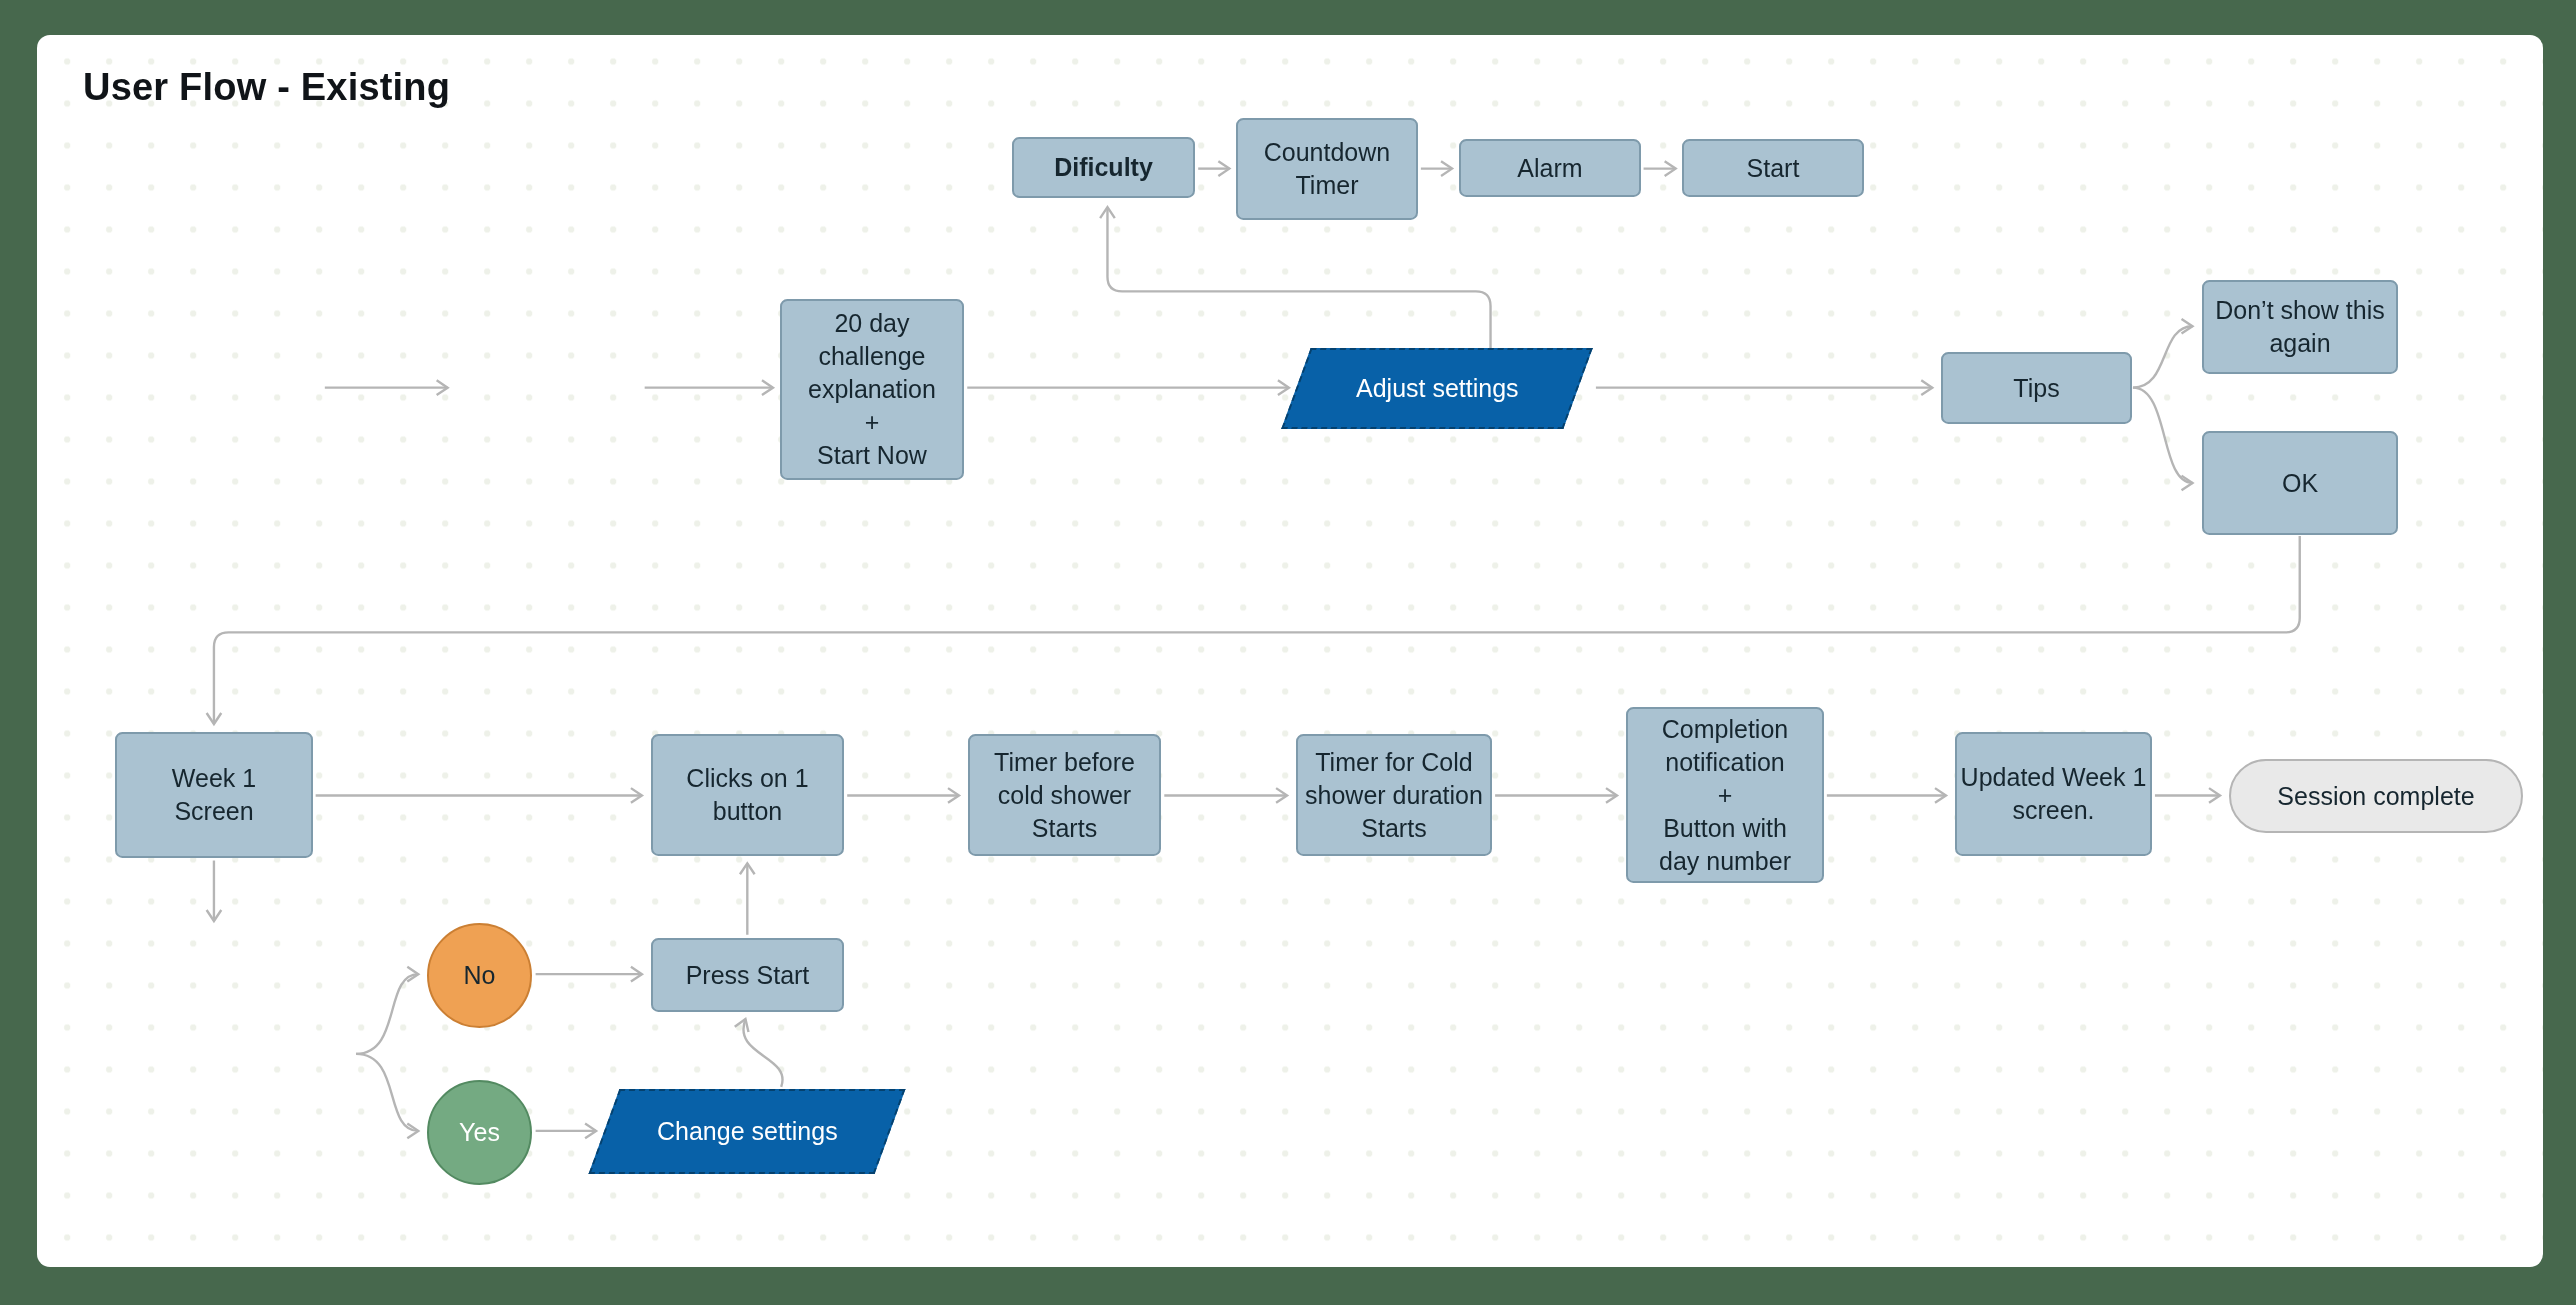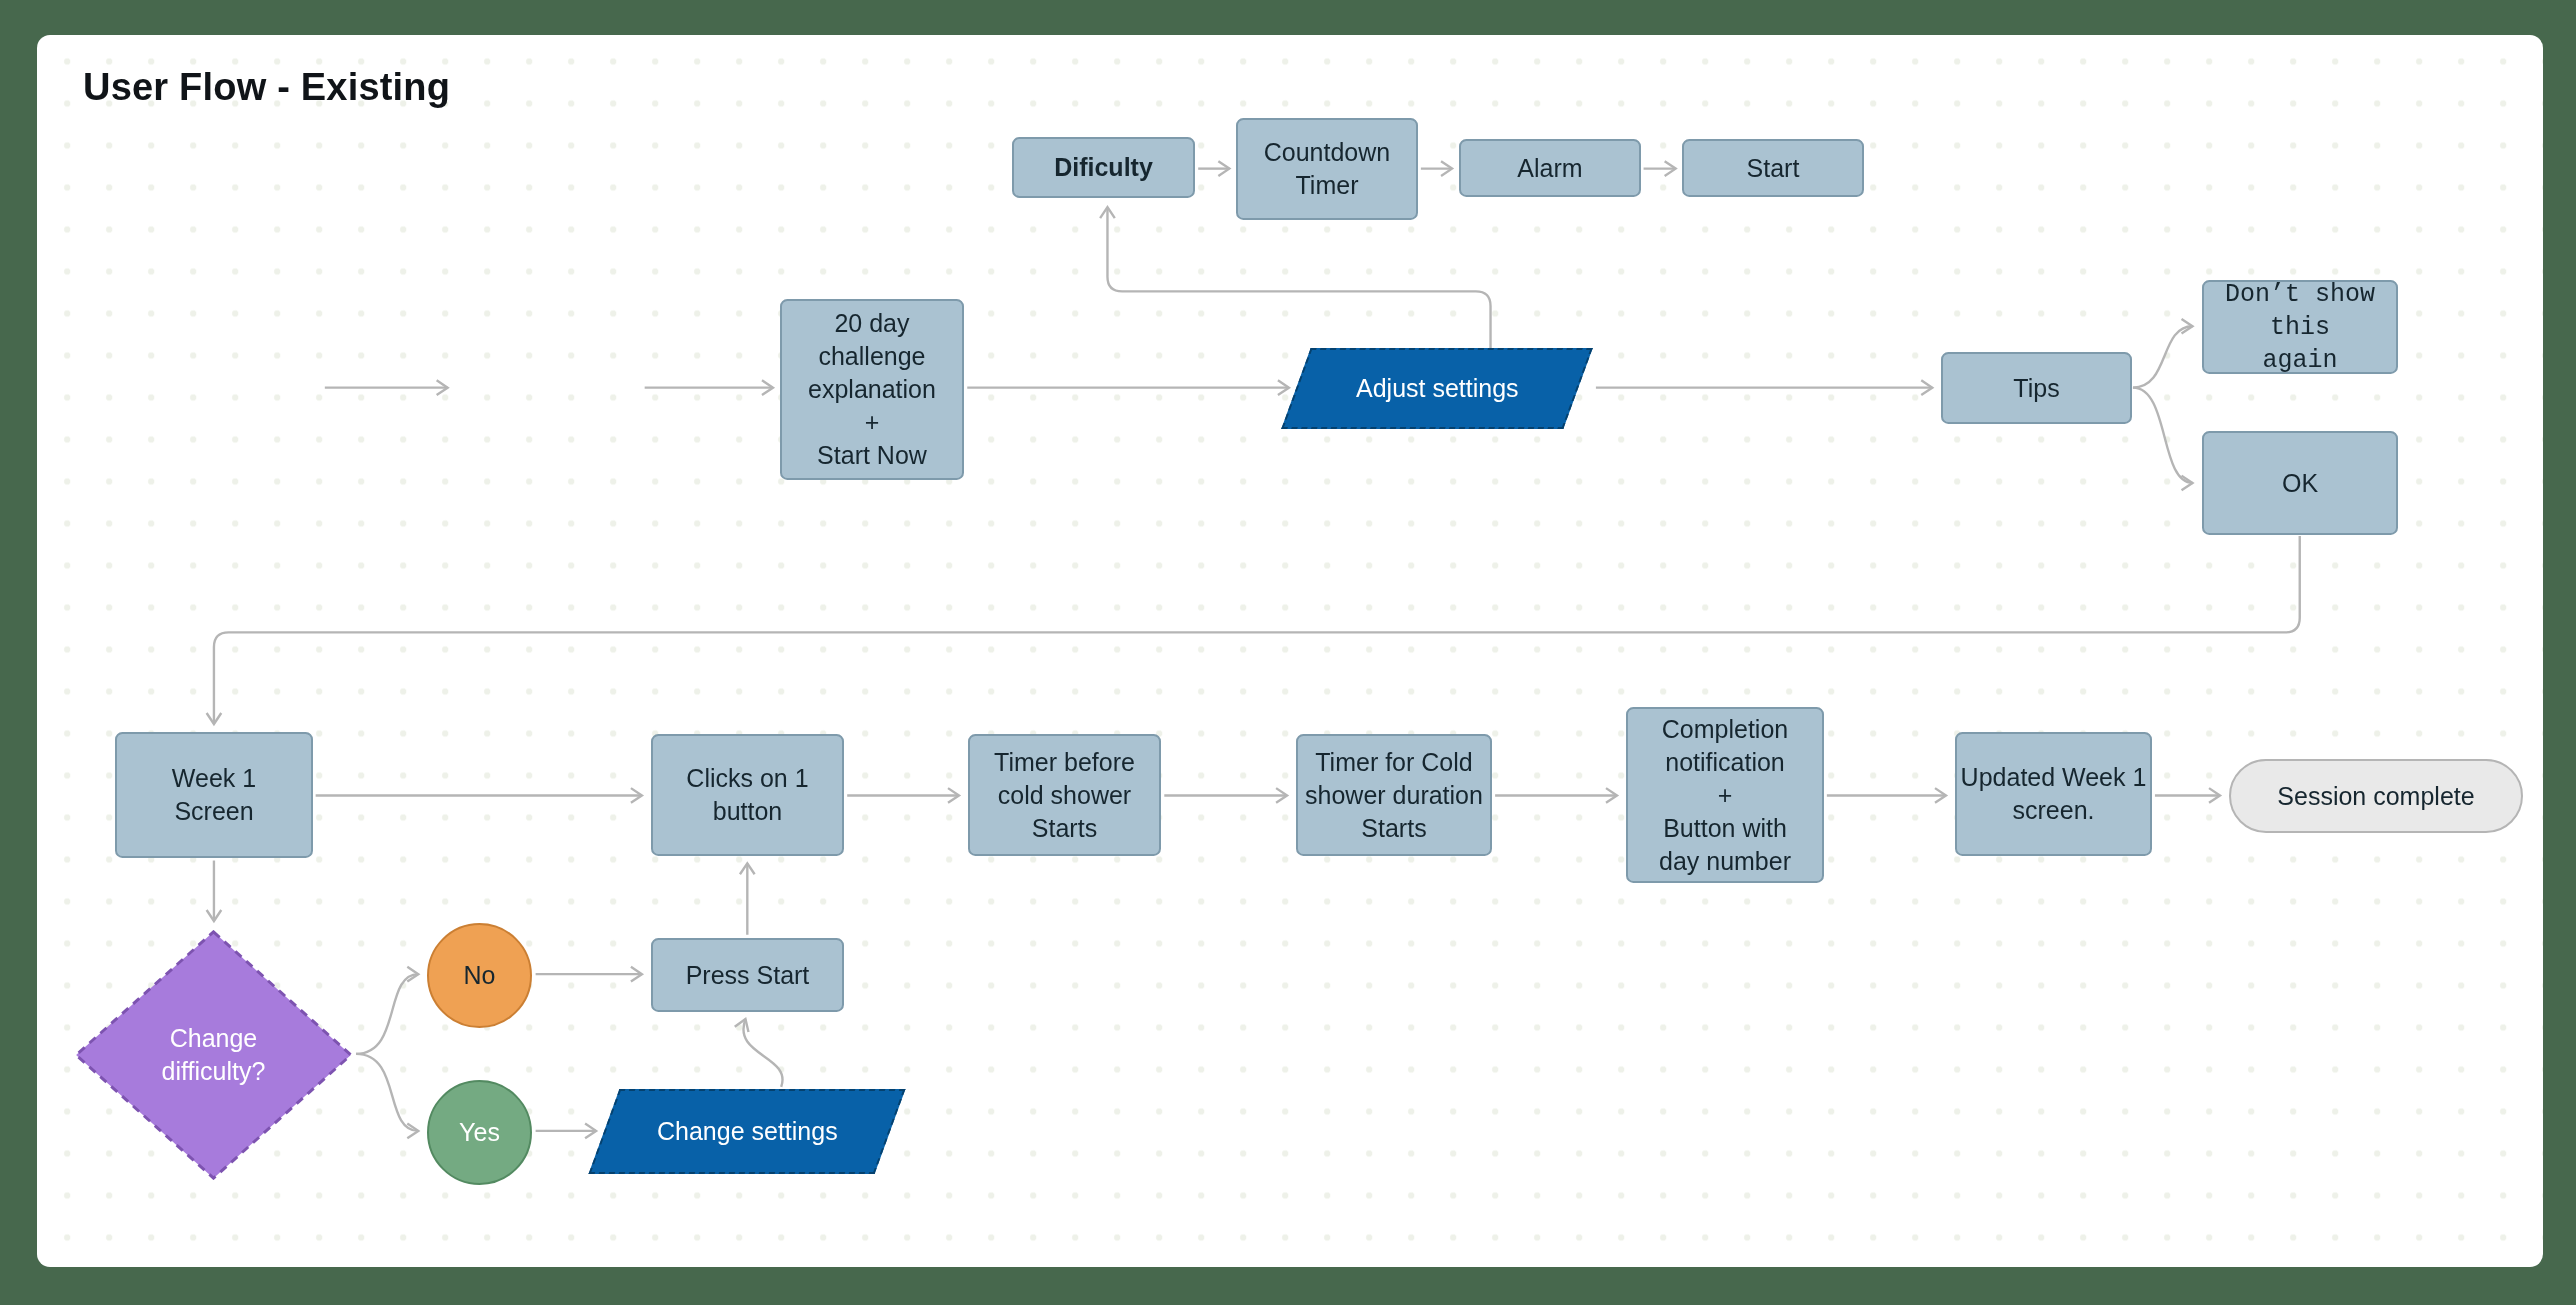--- a/index.html
+++ b/index.html
@@ -116,21 +116,21 @@
 explanation
 +
 Start Now</span>
   </div>
   <div class="node para" style="left:1296px;top:348px;width:282px;height:81px;transform:skewX(-20deg);">
     <span class="lbl">Adjust settings</span>
   </div>
   <div class="node process" style="left:1941px;top:352px;width:191px;height:72px;">
     <span class="lbl">Tips</span>
   </div>
-  <div class="node process" style="left:2202px;top:280px;width:196px;height:94px;font-family:Liberation Mono, monospace;">
+  <div class="node process" style="left:2202px;top:280px;width:196px;height:94px;">
     <span class="lbl">Don’t show this
 again</span>
   </div>
   <div class="node process" style="left:2202px;top:431px;width:196px;height:104px;">
     <span class="lbl">OK</span>
   </div>
 
   <div class="node process" style="left:115px;top:732px;width:198px;height:126px;">
     <span class="lbl">Week 1
 Screen</span>
@@ -157,27 +157,20 @@
 day number</span>
   </div>
   <div class="node process" style="left:1955px;top:732px;width:197px;height:124px;">
     <span class="lbl">Updated Week 1
 screen.</span>
   </div>
   <div class="node terminator" style="left:2229px;top:759px;width:294px;height:74px;border-radius:39px;">
     <span class="lbl">Session complete</span>
   </div>
 
-  <div class="diamond-wrap" style="left:74px;top:930px;width:279px;height:250px;">
-    <svg width="279" height="250" viewBox="0 0 304 273">
-      <polygon points="152,2 302,136.5 152,271 2,136.5" fill="#a77bdc" stroke="#7d53b0" stroke-width="3.2" stroke-dasharray="9 7"></polygon>
-    </svg>
-    <div class="lbl">Change
-difficulty?</div>
-  </div>
 
   <div class="node circle no" style="left:427px;top:923px;width:105px;height:105px;">
     <span class="lbl">No</span>
   </div>
   <div class="node circle yes" style="left:427px;top:1080px;width:105px;height:105px;">
     <span class="lbl">Yes</span>
   </div>
 
   <div class="node process" style="left:651px;top:938px;width:193px;height:74px;">
     <span class="lbl">Press Start</span>

